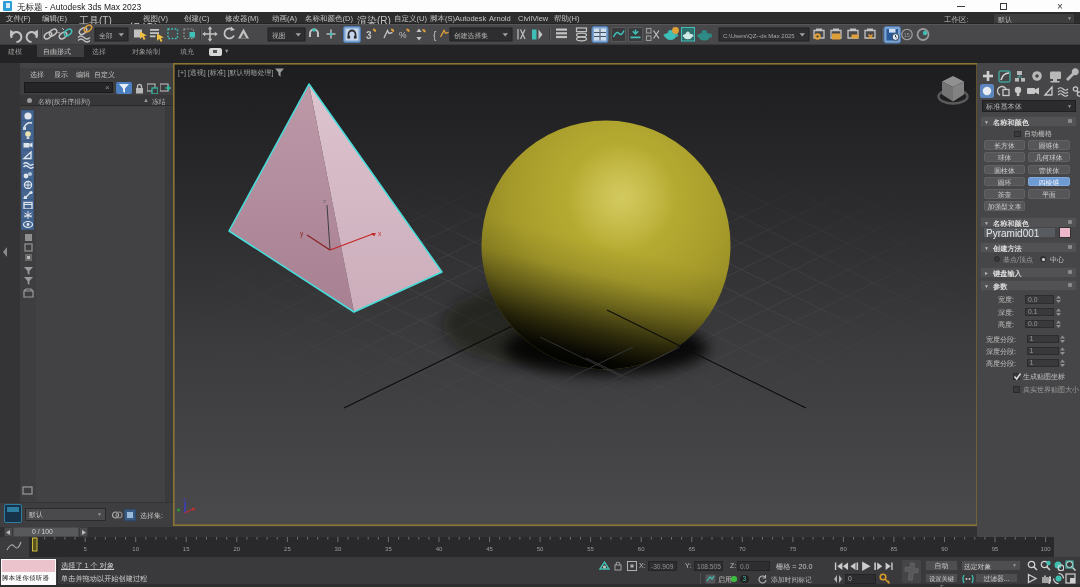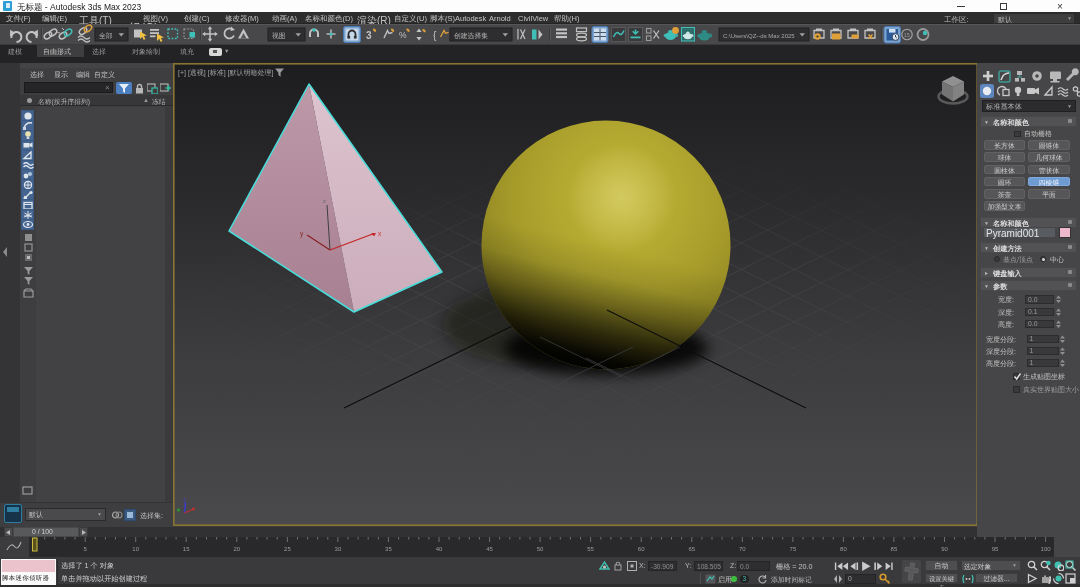--- a/index.html
+++ b/index.html
@@ -736,21 +736,21 @@
     <text x="995.0" y="13.5" font-size="6" fill="#9c9c9c" text-anchor="middle" font-family="Liberation Sans">95</text>
     <text x="1045.6" y="13.5" font-size="6" fill="#9c9c9c" text-anchor="middle" font-family="Liberation Sans">100</text>
     <rect x="32.5" y="1" width="4.5" height="13" fill="#5a531e" stroke="#cdbd3e" stroke-width="1"></rect>
   </svg>
 <div class="a" style="left:0;top:557px;width:1080px;height:30px;background:#3a3a3c"></div>
 <div class="a" style="left:0;top:584px;width:1080px;height:3px;background:#2e2e30"></div>
 <div class="a" style="left:1px;top:559px;width:55px;height:26px;background:#fafafa"></div>
 <div class="a" style="left:2px;top:560px;width:53px;height:12px;background:#eac3cc"></div>
 <div class="t" style="left:2px;top:573.5px;font-size:6.3px;color:#111;letter-spacing:0.5px">脚本迷你侦听器</div>
 <div class="a" style="left:57px;top:559px;width:1px;height:26px;background:#2c2c2e"></div>
-<div class="t" style="left:61px;top:561px;font-size:7.2px;color:#cfcfcf;">选择了 1 个 对象</div>
+<div class="t" style="left:61px;top:561px;font-size:7.2px;color:#cfcfcf;text-decoration:underline;">选择了 1 个 对象</div>
 <div class="t" style="left:61px;top:574px;font-size:7.2px;color:#cfcfcf;">单击并拖动以开始创建过程</div>
 <svg class="a" style="left:598px;top:560px" width="13" height="11">
     <path d="M2 9 L6.5 2 L11 9 Z" fill="none" stroke="#3fbfb0" stroke-width="1.4"></path>
     <circle cx="6.5" cy="7" r="1.5" fill="#c8c8c8"></circle>
   </svg>
 <svg class="a" style="left:614px;top:561px" width="8" height="10">
     <rect x="1" y="4" width="6" height="5" fill="none" stroke="#9a9a9a" stroke-width="1.1"></rect>
     <path d="M2.2 4 v-1 a1.8 1.8 0 0 1 3.6 0 v1" stroke="#9a9a9a" stroke-width="1.1" fill="none"></path>
   </svg>
 <svg class="a" style="left:627px;top:561px" width="10" height="10">

